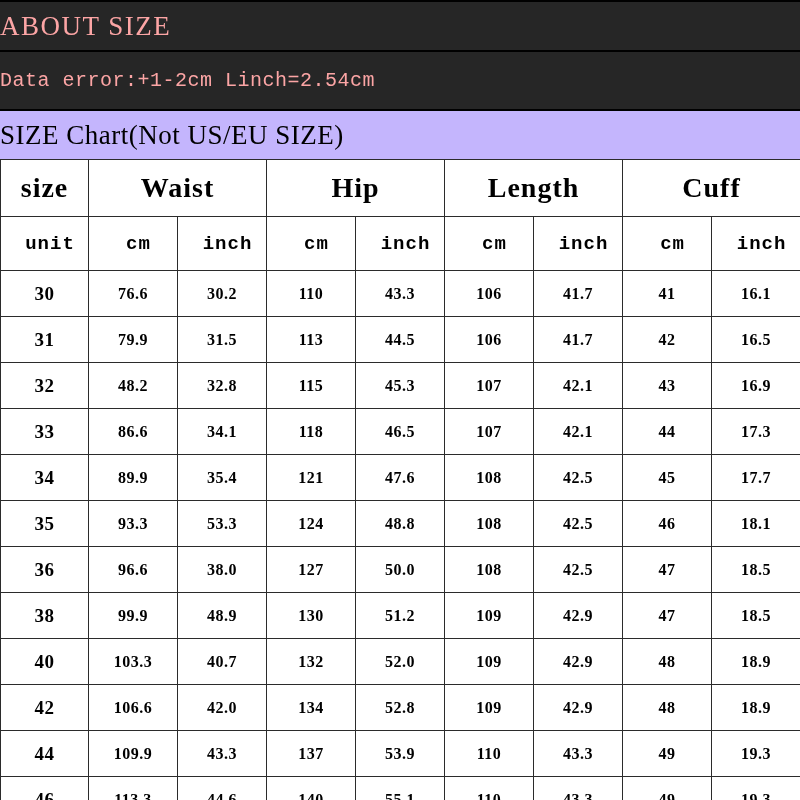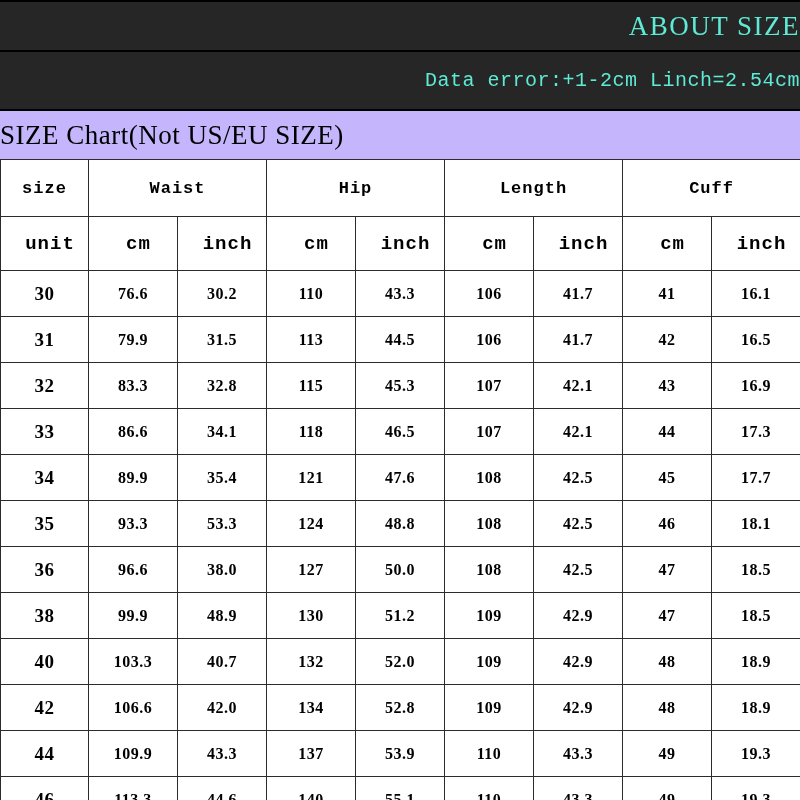--- a/index.html
+++ b/index.html
@@ -17,25 +17,25 @@
     position: relative;
     width: 800px;
     height: 800px;
     background: #ffffff;
     box-sizing: border-box;
   }
 
   
   .banner {
     background: #262626;
-    color: #5eead4;
+    color: #fca5a5;
     text-align: center;
     display: flex;
     align-items: center;
-    justify-content: flex-end;
+    justify-content: flex-start;
     box-sizing: border-box;
     border-bottom: 2px solid #000000;
   }
   .banner-1 {
     height: 52px;
     font-size: 27px;
     letter-spacing: 1.5px;
     font-weight: 400;
     border-top: 2px solid #000000;
   }
@@ -74,22 +74,22 @@
     color: #000000;
     font-weight: bold;
     padding: 0;
   }
   
   col.c-size  { width: 88px; }
   col.c-sub   { width: 89px; }
 
   tr.group-head th {
     height: 56px;
-    font-size: 17px;
-    font-family: Liberation Mono, monospace;
+    font-size: 28px;
+    font-family: Liberation Serif, serif;
     letter-spacing: 1px;
   }
   th.measure-name { color: #ee1111; }
   th.size-label   { color: #000000; }
 
   tr.unit-head th {
     height: 53px;
     font-size: 19px;
     font-family: "Liberation Mono", "DejaVu Sans Mono", monospace;
     letter-spacing: 1px;
@@ -175,21 +175,21 @@
           <td>31.5</td>
           <td>113</td>
           <td>44.5</td>
           <td>106</td>
           <td>41.7</td>
           <td>42</td>
           <td>16.5</td>
         </tr>
         <tr class="data-row">
           <td class="size-cell">32</td>
-          <td>83.3</td>
+          <td>48.2</td>
           <td>32.8</td>
           <td>115</td>
           <td>45.3</td>
           <td>107</td>
           <td>42.1</td>
           <td>43</td>
           <td>16.9</td>
         </tr>
         <tr class="data-row">
           <td class="size-cell">33</td>

